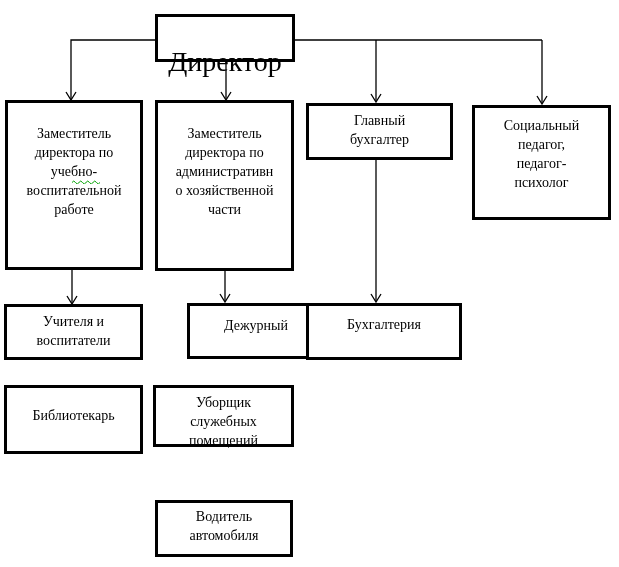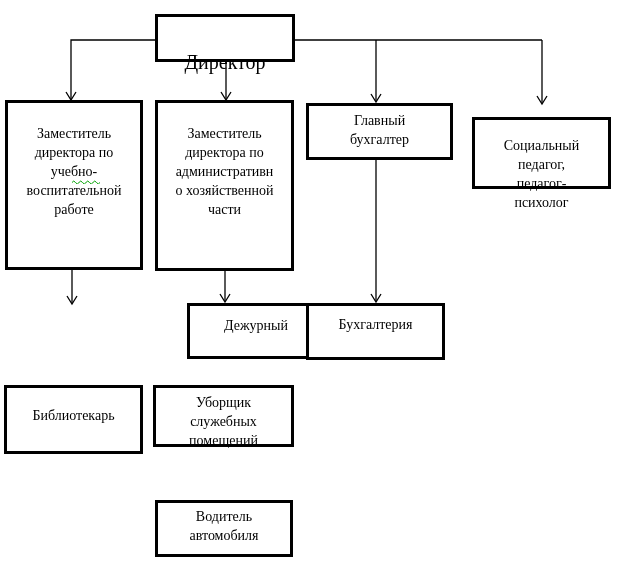--- a/index.html
+++ b/index.html
@@ -29,21 +29,21 @@
     white-space: pre-line;
     font-size: 14px;
     line-height: 19px;
   }
   .node-director {
     display: flex;
     align-items: center;
     justify-content: center;
   }
   .node-director .label {
-    font-size: 20px;
+    font-size: 28px;
     line-height: 24px;
     margin-top: 47px;
   }
   .squiggle {
     position: absolute;
     pointer-events: none;
   }
 </style>
 </head>
 <body>
@@ -94,33 +94,37 @@
 административн
 о хозяйственной
 части</span>
   </div>
 
   <div class="node" style="left:306px; top:103px; width:147px; height:57px; padding-top:5px;">
     <span class="label">Главный
 бухгалтер</span>
   </div>
 
-  <div class="node" style="left:472px; top:105px; width:139px; height:72px; padding-top:16px;margin-top:12px;">
+  <div class="node" style="left:472px; top:105px; width:139px; height:115px; padding-top:8px;">
     <span class="label">Социальный
 педагог,
 педагог-
 психолог</span>
   </div>
 
+  <div class="node" style="left:4px; top:304px; width:139px; height:56px; padding-top:5px;">
+    <span class="label">Учителя и
+воспитатели</span>
+  </div>
 
   <div class="node" style="left:155px; top:303px; width:138px; height:56px; padding-top:10px;margin-left:32px;">
     <span class="label">Дежурный</span>
   </div>
 
-  <div class="node" style="left:306px; top:303px; width:139px; height:57px; padding-top:9px;">
+  <div class="node" style="left:306px; top:303px; width:156px; height:57px; padding-top:9px;">
     <span class="label">Бухгалтерия</span>
   </div>
 
   <div class="node" style="left:4px; top:385px; width:139px; height:69px; padding-top:18px;">
     <span class="label">Библиотекарь</span>
   </div>
 
   <div class="node" style="left:153px; top:385px; width:141px; height:62px; padding-top:5px;">
     <span class="label">Уборщик
 служебных

